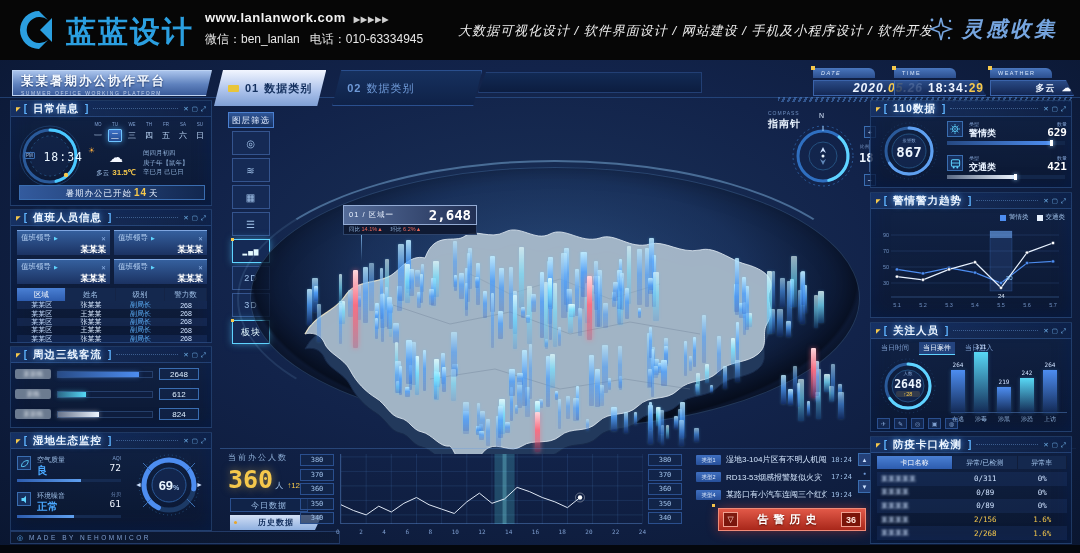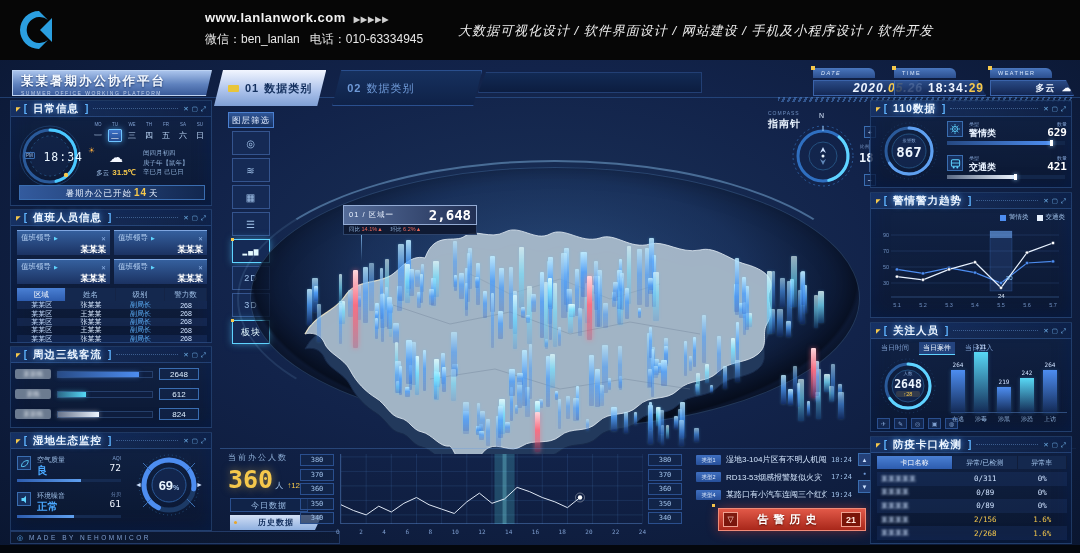--- a/index.html
+++ b/index.html
@@ -247,25 +247,35 @@
 </head>
 <body>
 
 <div id="app">
 
   <div id="hdr">
     <svg id="logo-icon" viewBox="0 0 42 42">
       <path d="M21,2 A19,19 0 1 0 21,40 L30,31 A13,13 0 1 1 30,11 Z" fill="#2b9fe0"></path>
       <path d="M22,21 L34,9 L34,33 Z" fill="#2b9fe0"></path>
     </svg>
+    <div id="logo-text">蓝蓝设计</div>
     <div id="contact">
       <div class="l1"><span>www.lanlanwork.com</span><span class="arr">▶▶▶▶▶</span></div>
       <div class="l2"><span>微信：ben_lanlan</span>&nbsp;&nbsp;&nbsp;<span>电话：010-63334945</span></div>
     </div>
     <div id="services">大数据可视化设计 / 软件界面设计 / 网站建设 / 手机及小程序设计 / 软件开发</div>
+    <div id="collect">
+      <svg width="26" height="26" viewBox="0 0 26 26">
+        <path d="M13,2 L15,10 L23,13 L15,16 L13,24 L11,16 L3,13 L11,10 Z" fill="none" stroke="#76a5df" stroke-width="1.6"></path>
+        <circle cx="4" cy="4" r="1.4" fill="#76a5df"></circle>
+          <circle cx="22" cy="5" r="1.2" fill="#76a5df"></circle>
+          <circle cx="21" cy="22" r="1.2" fill="#76a5df"></circle>
+      </svg>
+      <span class="txt">灵感收集</span>
+    </div>
   </div>
 
   <div id="dash">
     <div id="dash-underline"></div>
 
     <div id="title-plate">
       <div class="t">某某暑期办公协作平台</div>
       <div class="s">SUMMER OFFICE WORKING PLATFORM</div>
     </div>
     <div id="tabs">
@@ -957,21 +967,21 @@
       </div>
     <div id="a-arrows">
       <div class="ab">▲</div>
       <div class="dot">●</div>
       <div class="ab">▼</div>
     </div>
     <div class="yellow-tick" id="banner-dot" style="position:absolute;width:3px;height:3px;"></div>
     <div id="banner">
       <span class="ic">▽</span>
       <span class="bl">告警历史</span>
-      <span class="ct">21</span>
+      <span class="ct">36</span>
     </div>
 
     <div class="p" id="p-110">
       <div class="pt">
           <span class="tk">◤</span>
           <span class="bk">[</span>
           <span class="tt">110数据</span>
           <span class="bk">]</span>
           <span class="dots"></span>
         <span class="wic">

